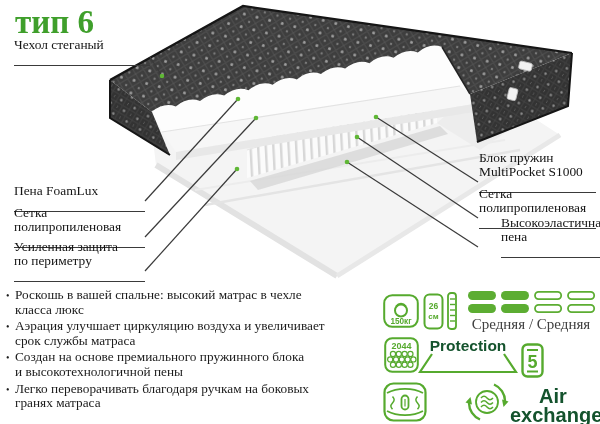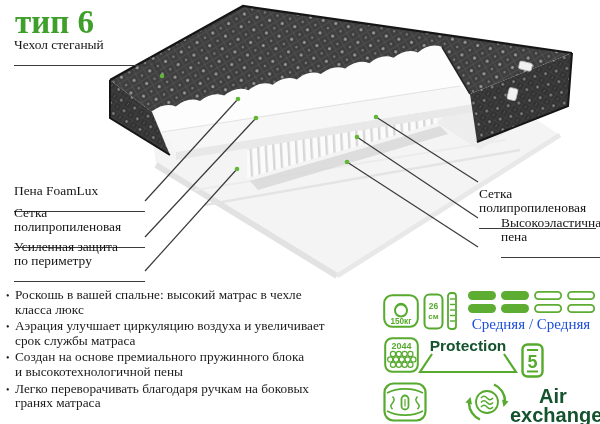--- a/index.html
+++ b/index.html
@@ -11,21 +11,21 @@
   
   .callout{font-size:13.4px;line-height:14px;white-space:pre-line;
            border-bottom:1.5px solid #3a3a3a;padding-bottom:13px;color:#141414;}
   
   .bullets{left:6px;top:288px;width:372px;list-style:none;margin:0;padding:0;}
   .bullets li{position:relative;padding-left:9px;margin:0 0 2px 0;
               font-size:13.3px;line-height:14.6px;white-space:pre-line;}
   .bullets .bm{position:absolute;left:0;top:1px;font-size:10px;}
   
   .gtext{font-family:"Liberation Sans",sans-serif;font-weight:700;color:#14532d;line-height:0.95;}
-  .firmness-label{font-size:15px;color:#1d4ed8;text-align:center;}
+  .firmness-label{font-size:15px;color:#404040;text-align:center;}
   .protection{left:424px;top:339px;width:88px;text-align:center;}
   .protection .p{position:relative;z-index:2;font-size:15.5px;}
   .trap{position:absolute;left:-6px;top:13px;z-index:1;}
   .flip-text{left:432px;top:387px;font-size:16px;}
   .air-text{left:510px;top:387px;width:86px;text-align:center;font-size:20px;}
   svg text{font-family:"Liberation Sans",sans-serif;font-weight:700;fill:#56aa2e;}
 </style>
 </head>
 <body>
 
@@ -117,20 +117,22 @@
 
   <div class="abs title">тип 6</div>
 
   <div class="abs callout" style="left:14px;top:38px;width:136px">Чехол стеганый</div>
   <div class="abs callout" style="left:14px;top:184px;width:131px">Пена FoamLux</div>
   <div class="abs callout" style="left:14px;top:206px;width:131px">Сетка
 полипропиленовая</div>
   <div class="abs callout" style="left:14px;top:240px;width:131px">Усиленная защита
 по периметру</div>
 
+  <div class="abs callout" style="left:479px;top:151px;width:117px">Блок пружин
+MultiPocket S1000</div>
   <div class="abs callout" style="left:479px;top:187px;width:117px">Сетка
 полипропиленовая</div>
   <div class="abs callout" style="left:501px;top:216px;width:117px">Высокоэластичная
 пена</div>
 
   <ul class="abs bullets">
     <li><span class="bm">•</span><span>Роскошь в вашей спальне: высокий матрас в чехле
 класса люкс</span></li>
     <li><span class="bm">•</span><span>Аэрация улучшает циркуляцию воздуха и увеличивает
 срок службы матраса</span></li>

